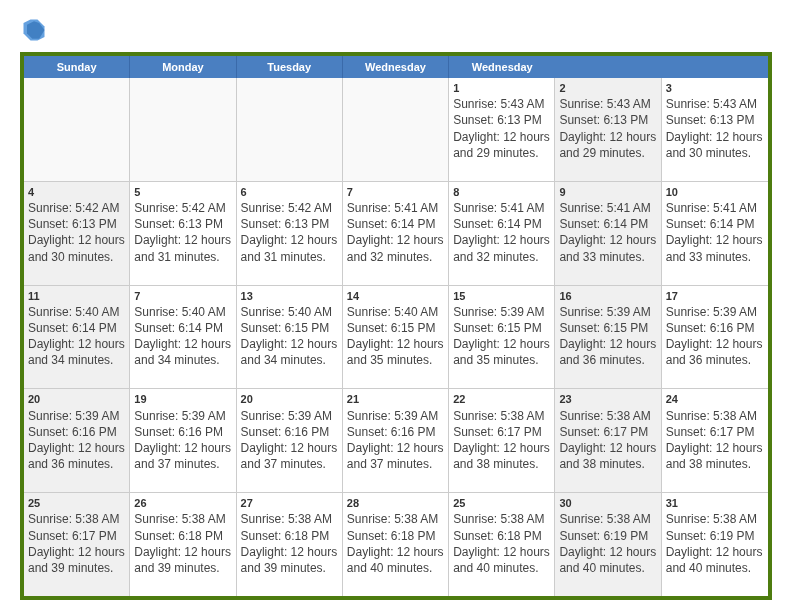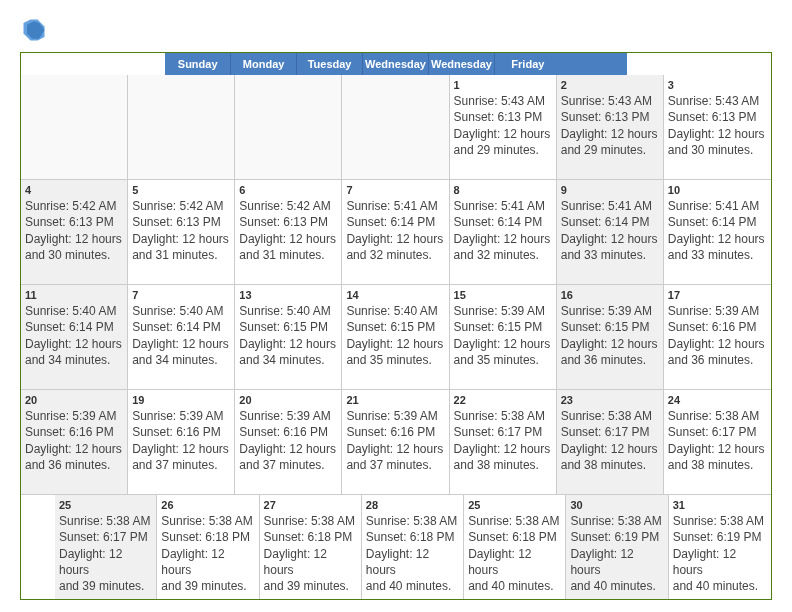--- a/index.html
+++ b/index.html
@@ -52,22 +52,21 @@
     }
     .subtitle {
       font-size: 14px;
       color: #555;
       margin-top: 2px;
     }
     .calendar {
       flex: 1;
       display: flex;
       flex-direction: column;
-      border: 1px solid #4d7c0f;
-      align-items: center;
+      border: 4px solid #4d7c0f;
     }
     .cal-header {
       display: grid;
       grid-template-columns: repeat(7, 1fr);
       background: #4a7fc1;
     }
     .cal-header-cell {
       color: #fff;
       font-size: 11px;
       font-weight: bold;
@@ -80,21 +79,21 @@
       flex: 1;
       display: flex;
       flex-direction: column;
     }
     .cal-row {
       display: grid;
       grid-template-columns: repeat(7, 1fr);
       flex: 1;
       border-bottom: 1px solid #ccc;
     }
-    .cal-row:last-child { border-bottom: none; margin-left: 34px; }
+    .cal-row:last-child { border-bottom: none; }
     .cal-cell {
       border-right: 1px solid #ccc;
       padding: 3px 4px;
       font-size: 8.5px;
       color: #333;
       line-height: 1.3;
       vertical-align: top;
       min-height: 0;
       background: #fff;
     }
@@ -135,21 +134,20 @@
       <div class="subtitle"></div>
     </div>
   </div>
   <div class="calendar">
     <div class="cal-header" id="cal-header">
         <div class="cal-header-cell">Sunday</div>
         <div class="cal-header-cell">Monday</div>
         <div class="cal-header-cell">Tuesday</div>
         <div class="cal-header-cell">Wednesday</div>
         <div class="cal-header-cell">Wednesday</div>
-        <div class="cal-header-cell">Friday</div>
       </div>
     <div class="cal-body" id="cal-body">
         <div class="cal-row">
           <div class="cal-cell empty"></div>
           <div class="cal-cell empty"></div>
           <div class="cal-cell empty"></div>
           <div class="cal-cell empty"></div>
           <div class="cal-cell">
             <span class="day-num">1</span>
             <div class="cell-text" style="white-space: pre-line;">Sunrise: 5:43 AM

